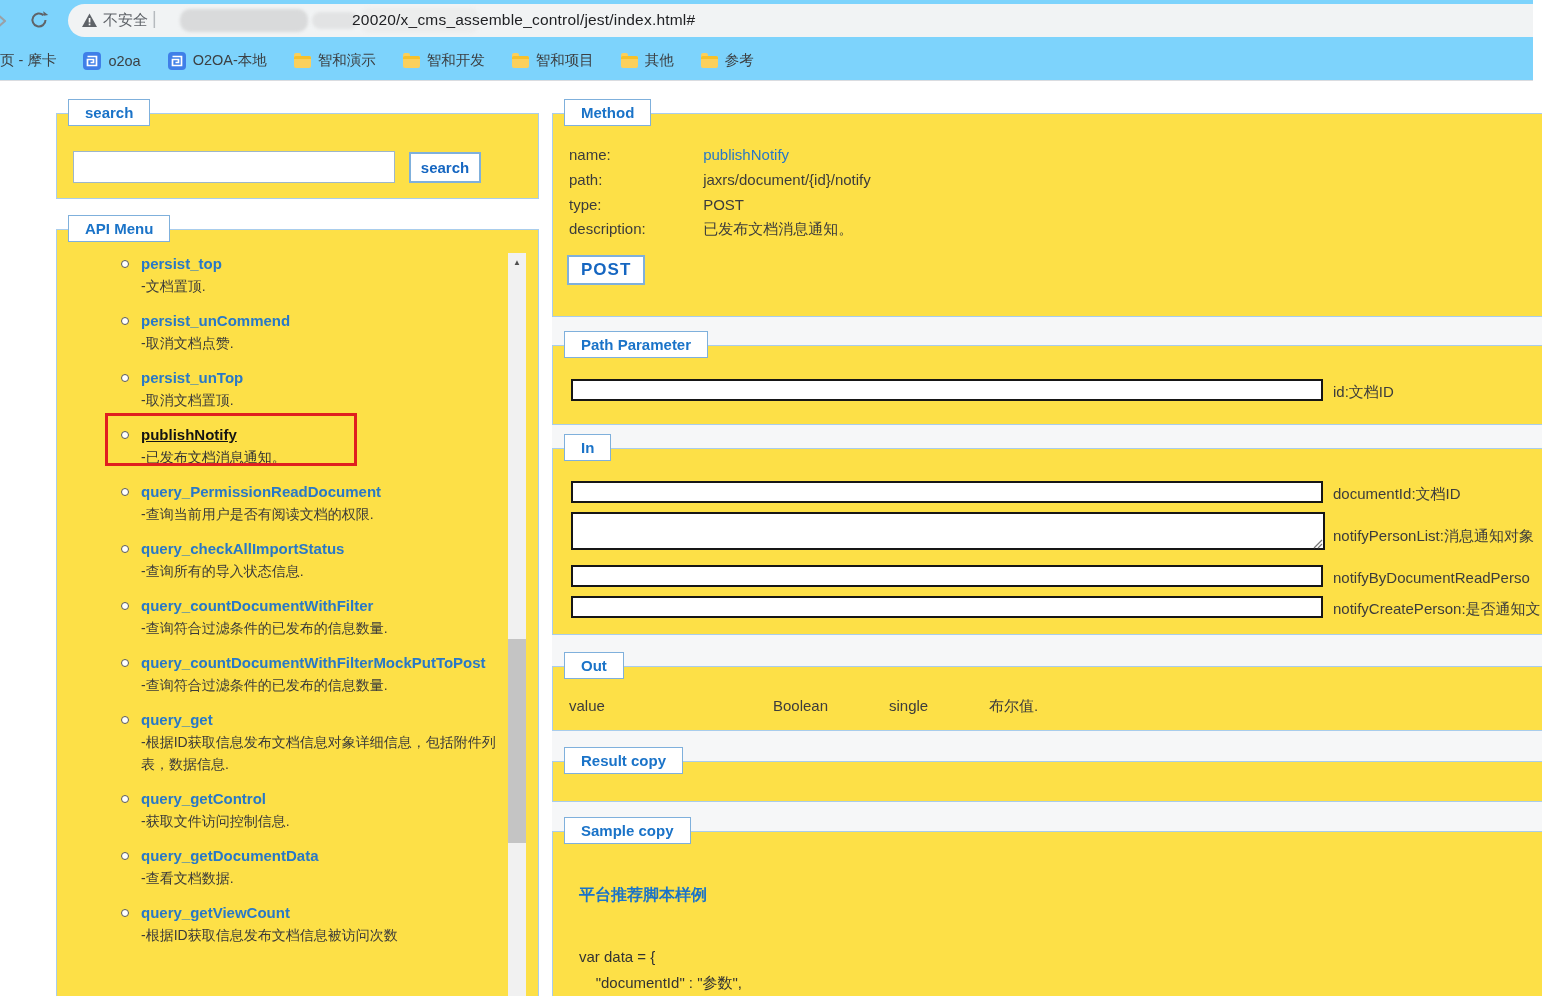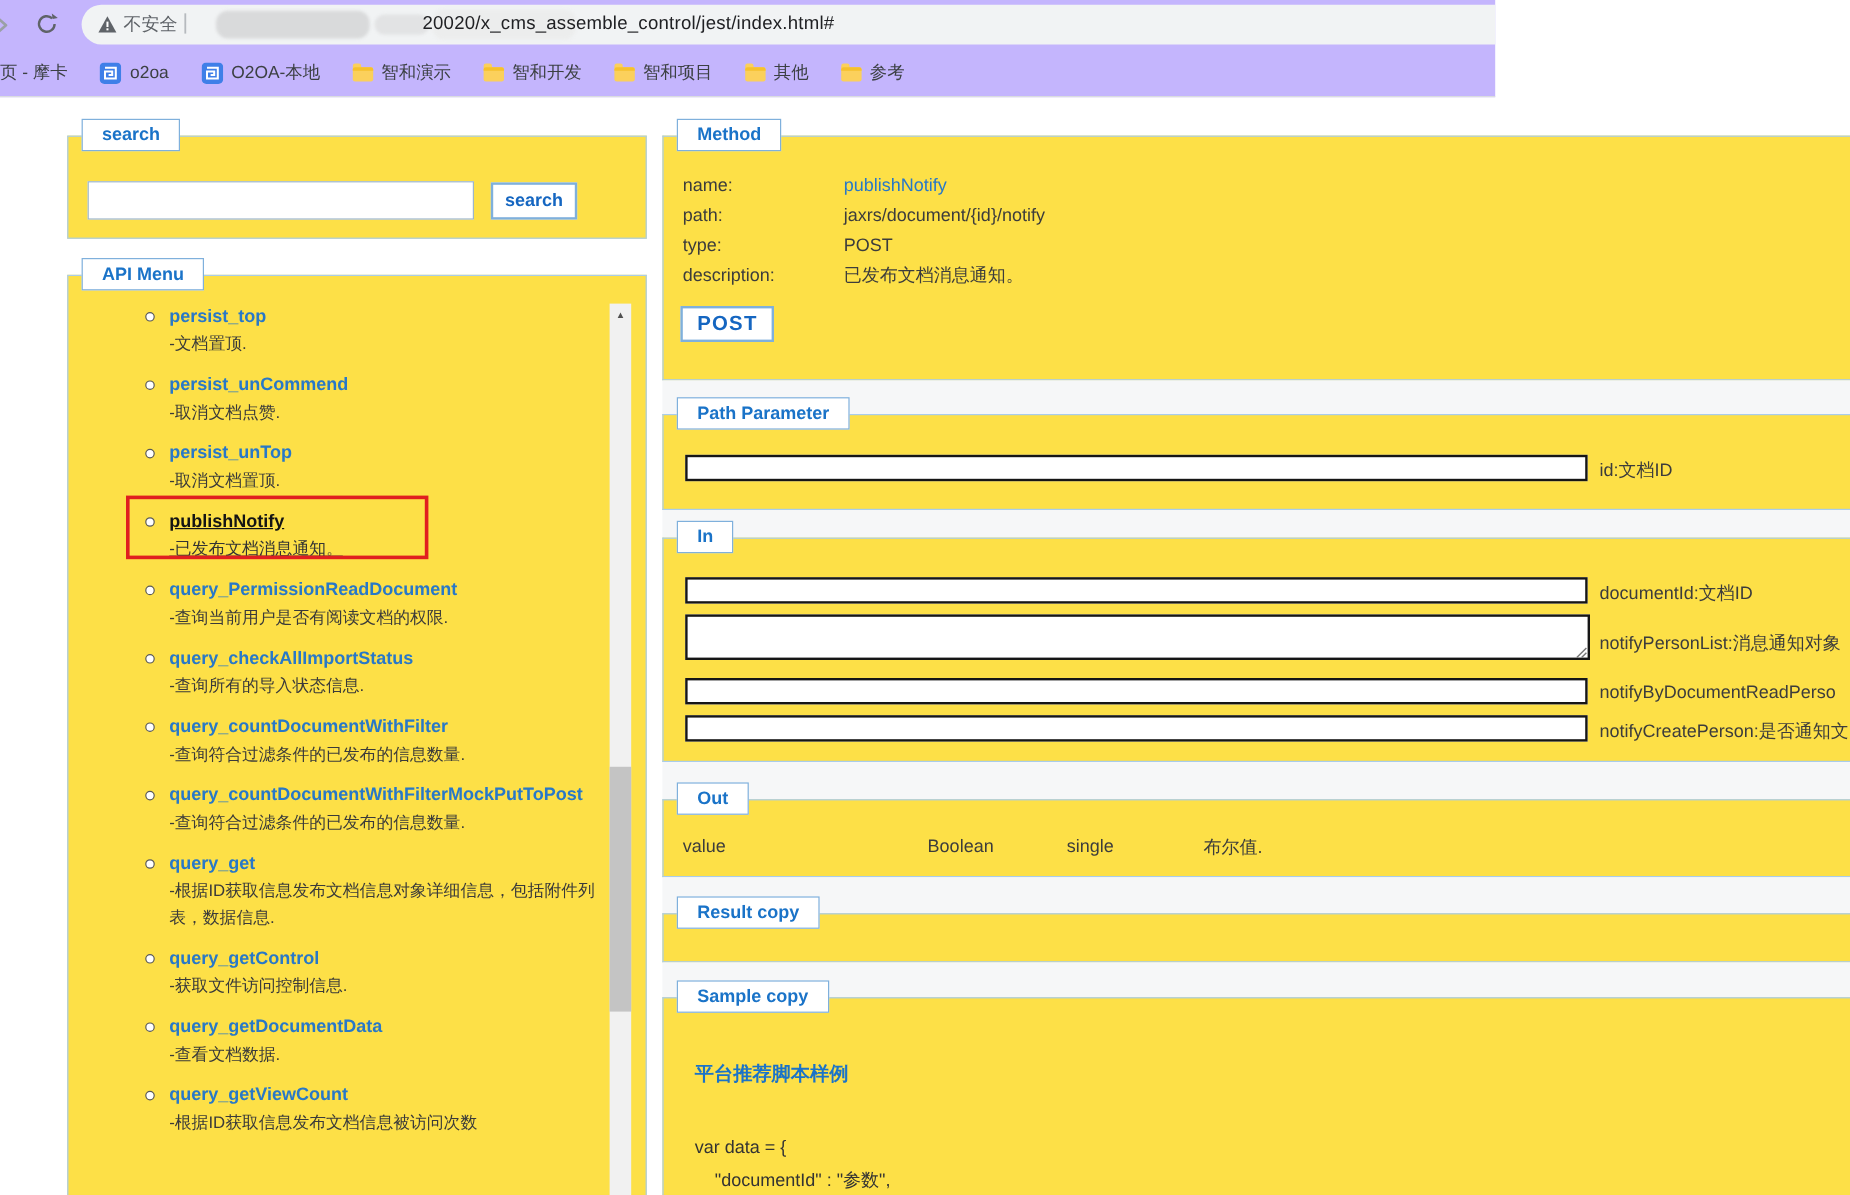--- a/index.html
+++ b/index.html
@@ -1,20 +1,20 @@
 <!DOCTYPE html>
 <html><head>
 <meta charset="utf-8">
 <style>
   * { box-sizing: border-box; margin: 0; padding: 0; }
   html,body { width:1542px; height:996px; overflow:hidden; background:#fff;
     font-family:"Liberation Sans", sans-serif; }
 
   
-  #chrome { position:absolute; top:0; left:0; width:1246px; height:81px; background:#c4b5fd; border-bottom:1px solid #dadce0; z-index:50;text-align:right; }
+  #chrome { position:absolute; top:0; left:0; width:1533px; height:81px; background:#7dd3fc; border-bottom:1px solid #dadce0; z-index:50;text-align:right; }
   #urlbar { position:absolute; left:68px; top:4px; right:0; height:33px; background:#f1f3f4; border-radius:17px 0 0 17px; }
   .chrome-ic { position:absolute; color:#5f6368; }
   #sec-label { position:absolute; left:35px; top:7px; font-size:15px; color:#5f6368; }
   #url-sep { position:absolute; left:84px; top:4px; font-size:18px; color:#b6babe; }
   .blur-blob { position:absolute; background:#d9dadb; border-radius:10px; filter:blur(1.5px); }
   #url-text { position:absolute; left:284px; top:7px; font-size:15.5px; color:#202124; letter-spacing:.2px; white-space:nowrap; }
 
   #bookmarks { position:absolute; left:0; top:41px; height:39px; right:0; display:flex; align-items:center; gap:27px; padding-left:0; }
   .bm-item { display:flex; align-items:center; gap:7px; font-size:14.5px; color:#3c4043; white-space:nowrap; cursor:pointer; }
   .folder-ic { position:relative; width:17px; height:12px; background:#fbd05c; border-radius:2px; margin-top:2px; }
@@ -244,21 +244,21 @@
   <span class="fld-label" style="top:151px;">notifyCreatePerson:是否通知文</span>
 </div>
 
 <div class="gap" style="left:552px; top:635px; width:1098px; height:31px;"></div>
 
 <div class="fs noright" style="left:552px; top:666px; width:1098px; height:65px;">
   <div class="legend">Out</div>
   <span class="out-cell" style="left:16px;">value</span>
   <span class="out-cell" style="left:220px;">Boolean</span>
   <span class="out-cell" style="left:336px;">single</span>
-  <span class="out-cell" style="left:450px;">布尔值.</span>
+  <span class="out-cell" style="left:436px;">布尔值.</span>
 </div>
 
 <div class="gap" style="left:552px; top:731px; width:1098px; height:30px;"></div>
 
 <div class="fs noright" style="left:552px; top:761px; width:1098px; height:41px;">
   <div class="legend">Result copy</div>
 </div>
 
 <div class="gap" style="left:552px; top:802px; width:1098px; height:29px;"></div>
 

